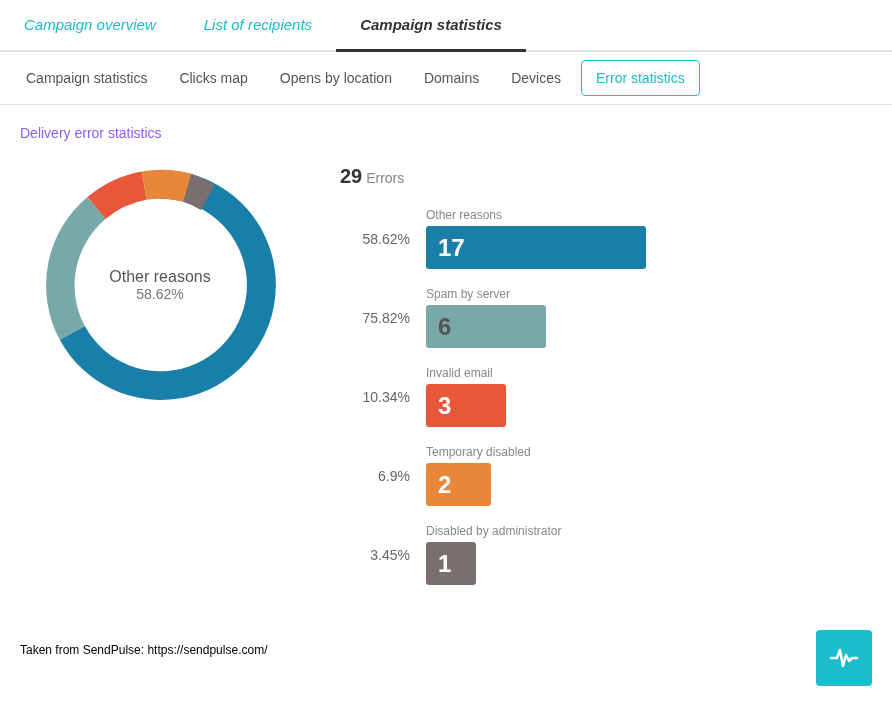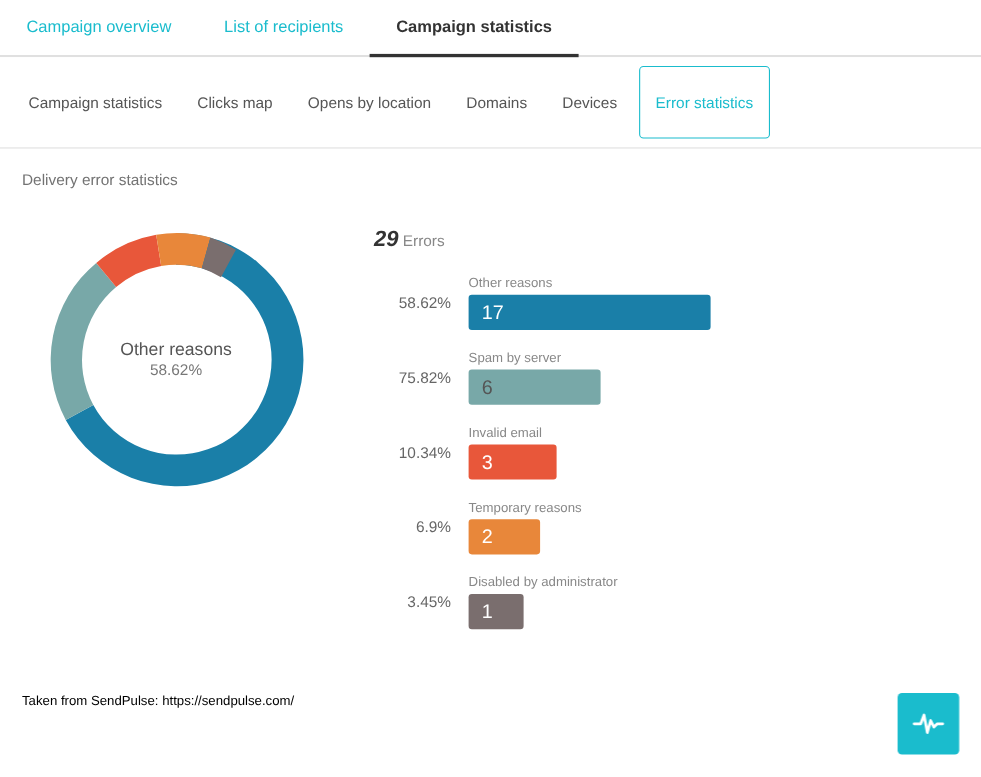--- a/index.html
+++ b/index.html
@@ -10,20 +10,21 @@
       min-height: 706px;
       position: relative;
       overflow: hidden;
     }
 
     
     .top-tabs {
       display: flex;
       border-bottom: 2px solid #e0e0e0;
       background: #fff;
+      font-style: italic;
     }
     .top-tab {
       padding: 16px 24px;
       cursor: pointer;
       font-size: 15px;
       color: #1abccd;
       text-decoration: none;
       border-bottom: 3px solid transparent;
       margin-bottom: -2px;
     }
@@ -47,34 +48,34 @@
       font-size: 14px;
       color: #555;
       border-bottom: 2px solid transparent;
       margin-bottom: -1px;
       white-space: nowrap;
     }
     .sub-tab.active {
       color: #1abccd;
       border: 1px solid #1abccd;
       border-radius: 4px;
-      padding: 24px 14px;
+      padding: 9px 14px;
       margin: 8px 4px;
       background: #fff;
     }
 
     
     .main-content {
       padding: 20px 20px 10px 20px;
     }
 
     .section-title {
       font-size: 14px;
-      color: #737373;
-      margin-bottom: 16px;
+      color: #8b5cf6;
+      margin-bottom: 4px;
     }
 
     
     .chart-stats-row {
       display: flex;
       align-items: flex-start;
       gap: 40px;
     }
 
     
@@ -108,21 +109,20 @@
 
     .total-errors {
       font-size: 14px;
       color: #888;
       margin-bottom: 20px;
     }
     .total-errors strong {
       font-size: 20px;
       color: #333;
       font-weight: 700;
-      font-style: italic;
     }
 
     .stat-row {
       display: flex;
       align-items: center;
       margin-bottom: 18px;
       gap: 16px;
     }
     .stat-pct {
       width: 70px;
@@ -137,27 +137,27 @@
     .stat-label {
       font-size: 12px;
       color: #888;
       margin-bottom: 4px;
     }
     .stat-bar-wrap {
       display: flex;
       align-items: center;
     }
     .stat-bar {
-      height: 32px;
+      height: 43px;
       display: flex;
       align-items: center;
       padding: 0 12px;
       color: #fff;
-      font-size: 18px;
-      font-weight: 400;
+      font-size: 24px;
+      font-weight: 700;
       border-radius: 3px;
     }
 
     
     .footer {
       margin-top: 30px;
       font-size: 12px;
       color: #000000;
       padding: 10px 0;
     }
@@ -259,21 +259,21 @@
           <div class="stat-label">Invalid email</div>
           <div class="stat-bar-wrap">
             <div class="stat-bar" style="background:#e8573a; width:80px;">3</div>
           </div>
         </div>
       </div>
 
       <div class="stat-row">
         <span class="stat-pct">6.9%</span>
         <div class="stat-info">
-          <div class="stat-label">Temporary reasons</div>
+          <div class="stat-label">Temporary disabled</div>
           <div class="stat-bar-wrap">
             <div class="stat-bar" style="background:#e8873a; width:65px;">2</div>
           </div>
         </div>
       </div>
 
       <div class="stat-row">
         <span class="stat-pct">3.45%</span>
         <div class="stat-info">
           <div class="stat-label">Disabled by administrator</div>

